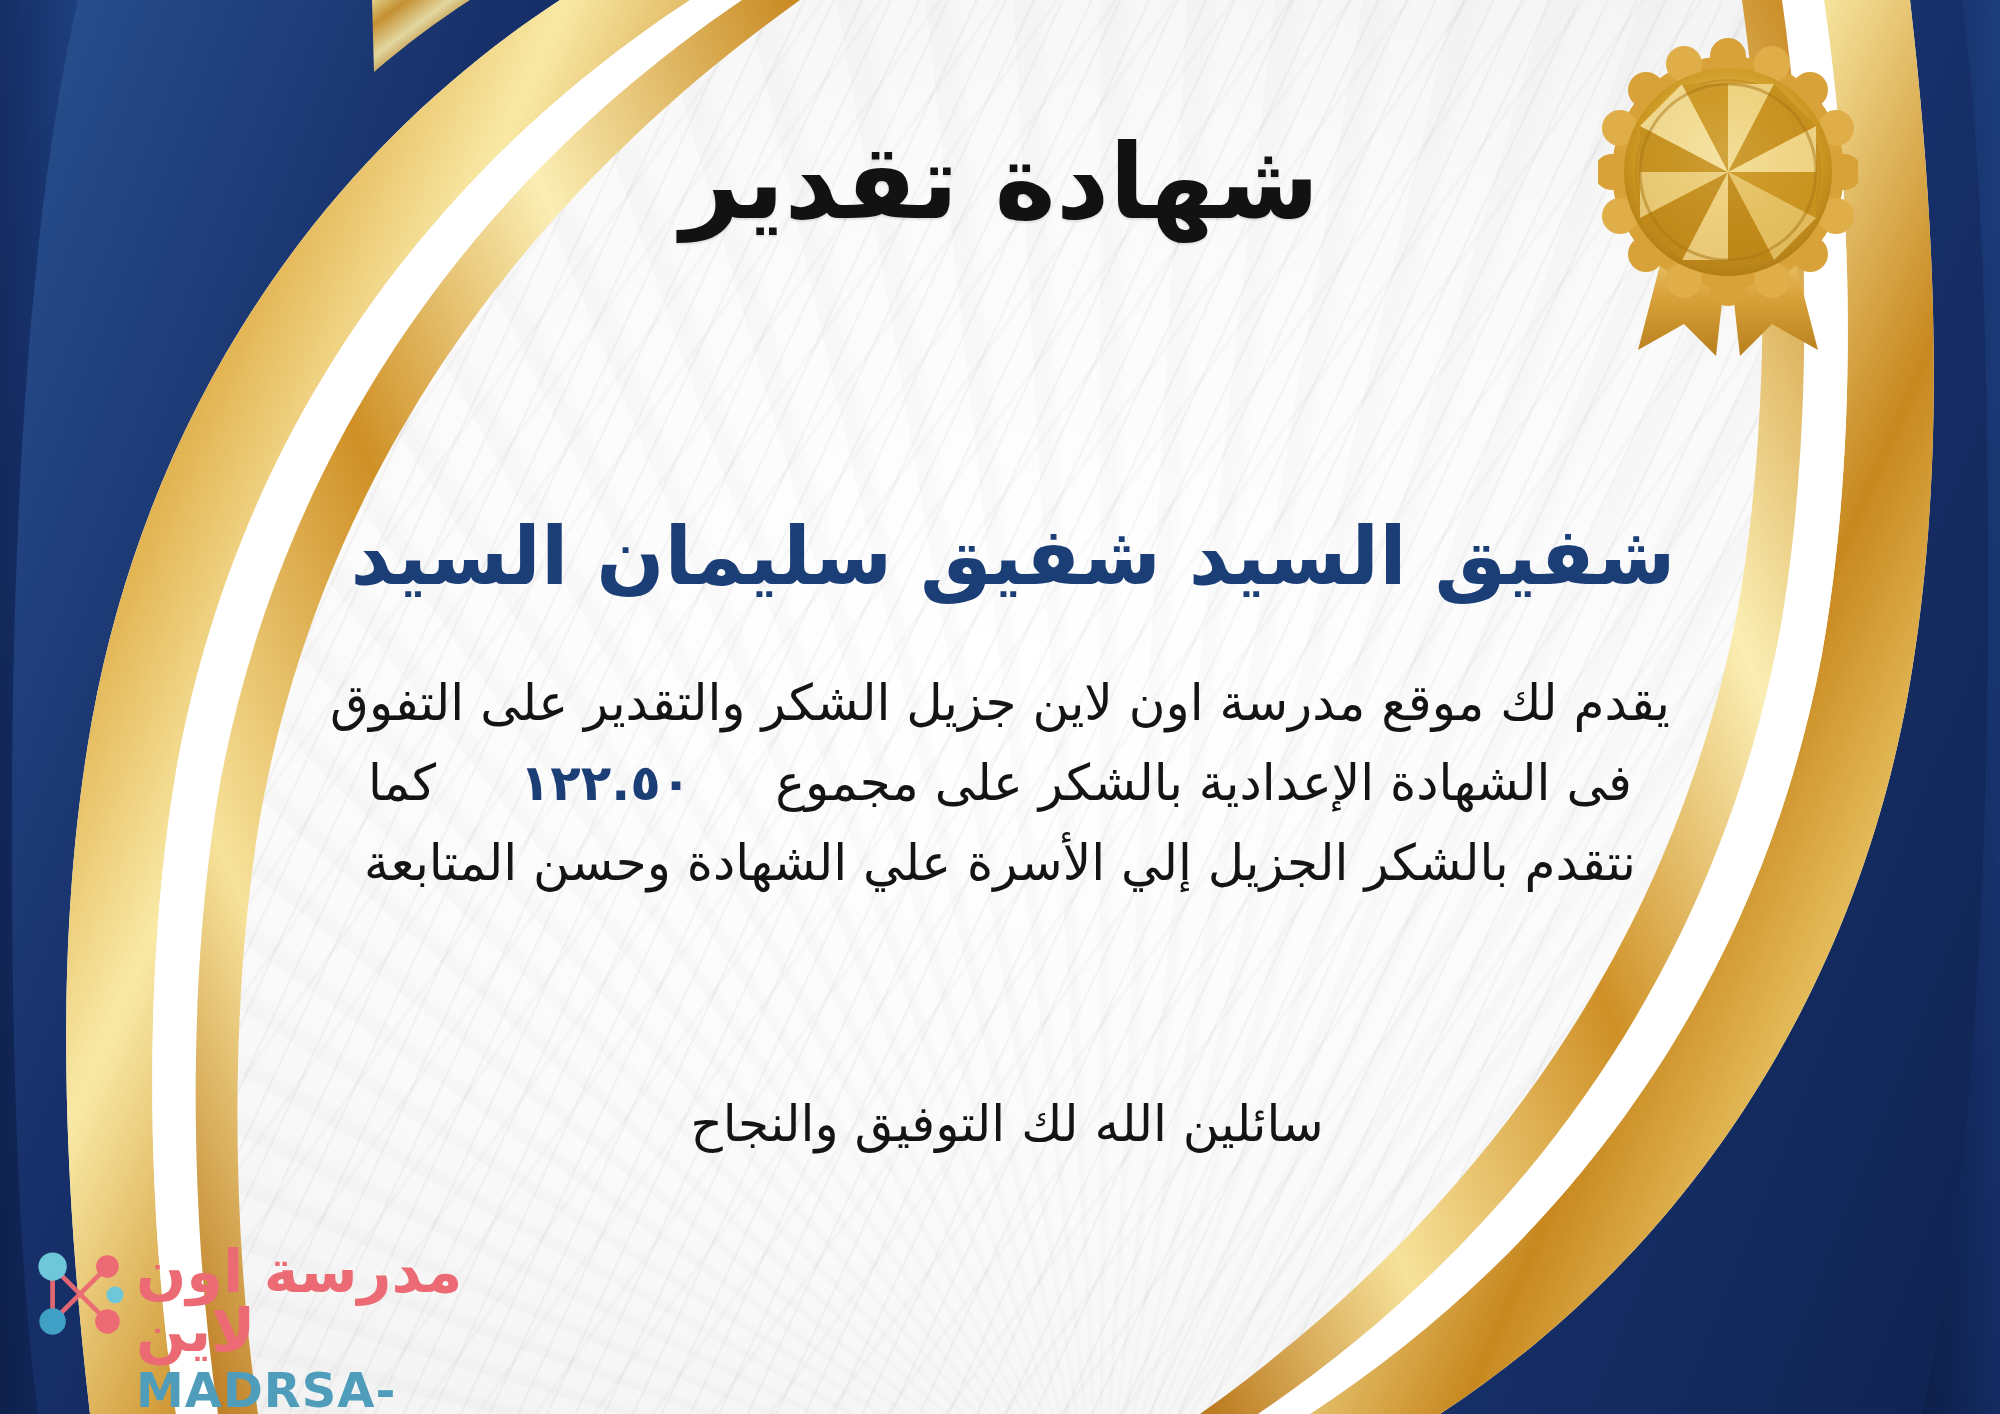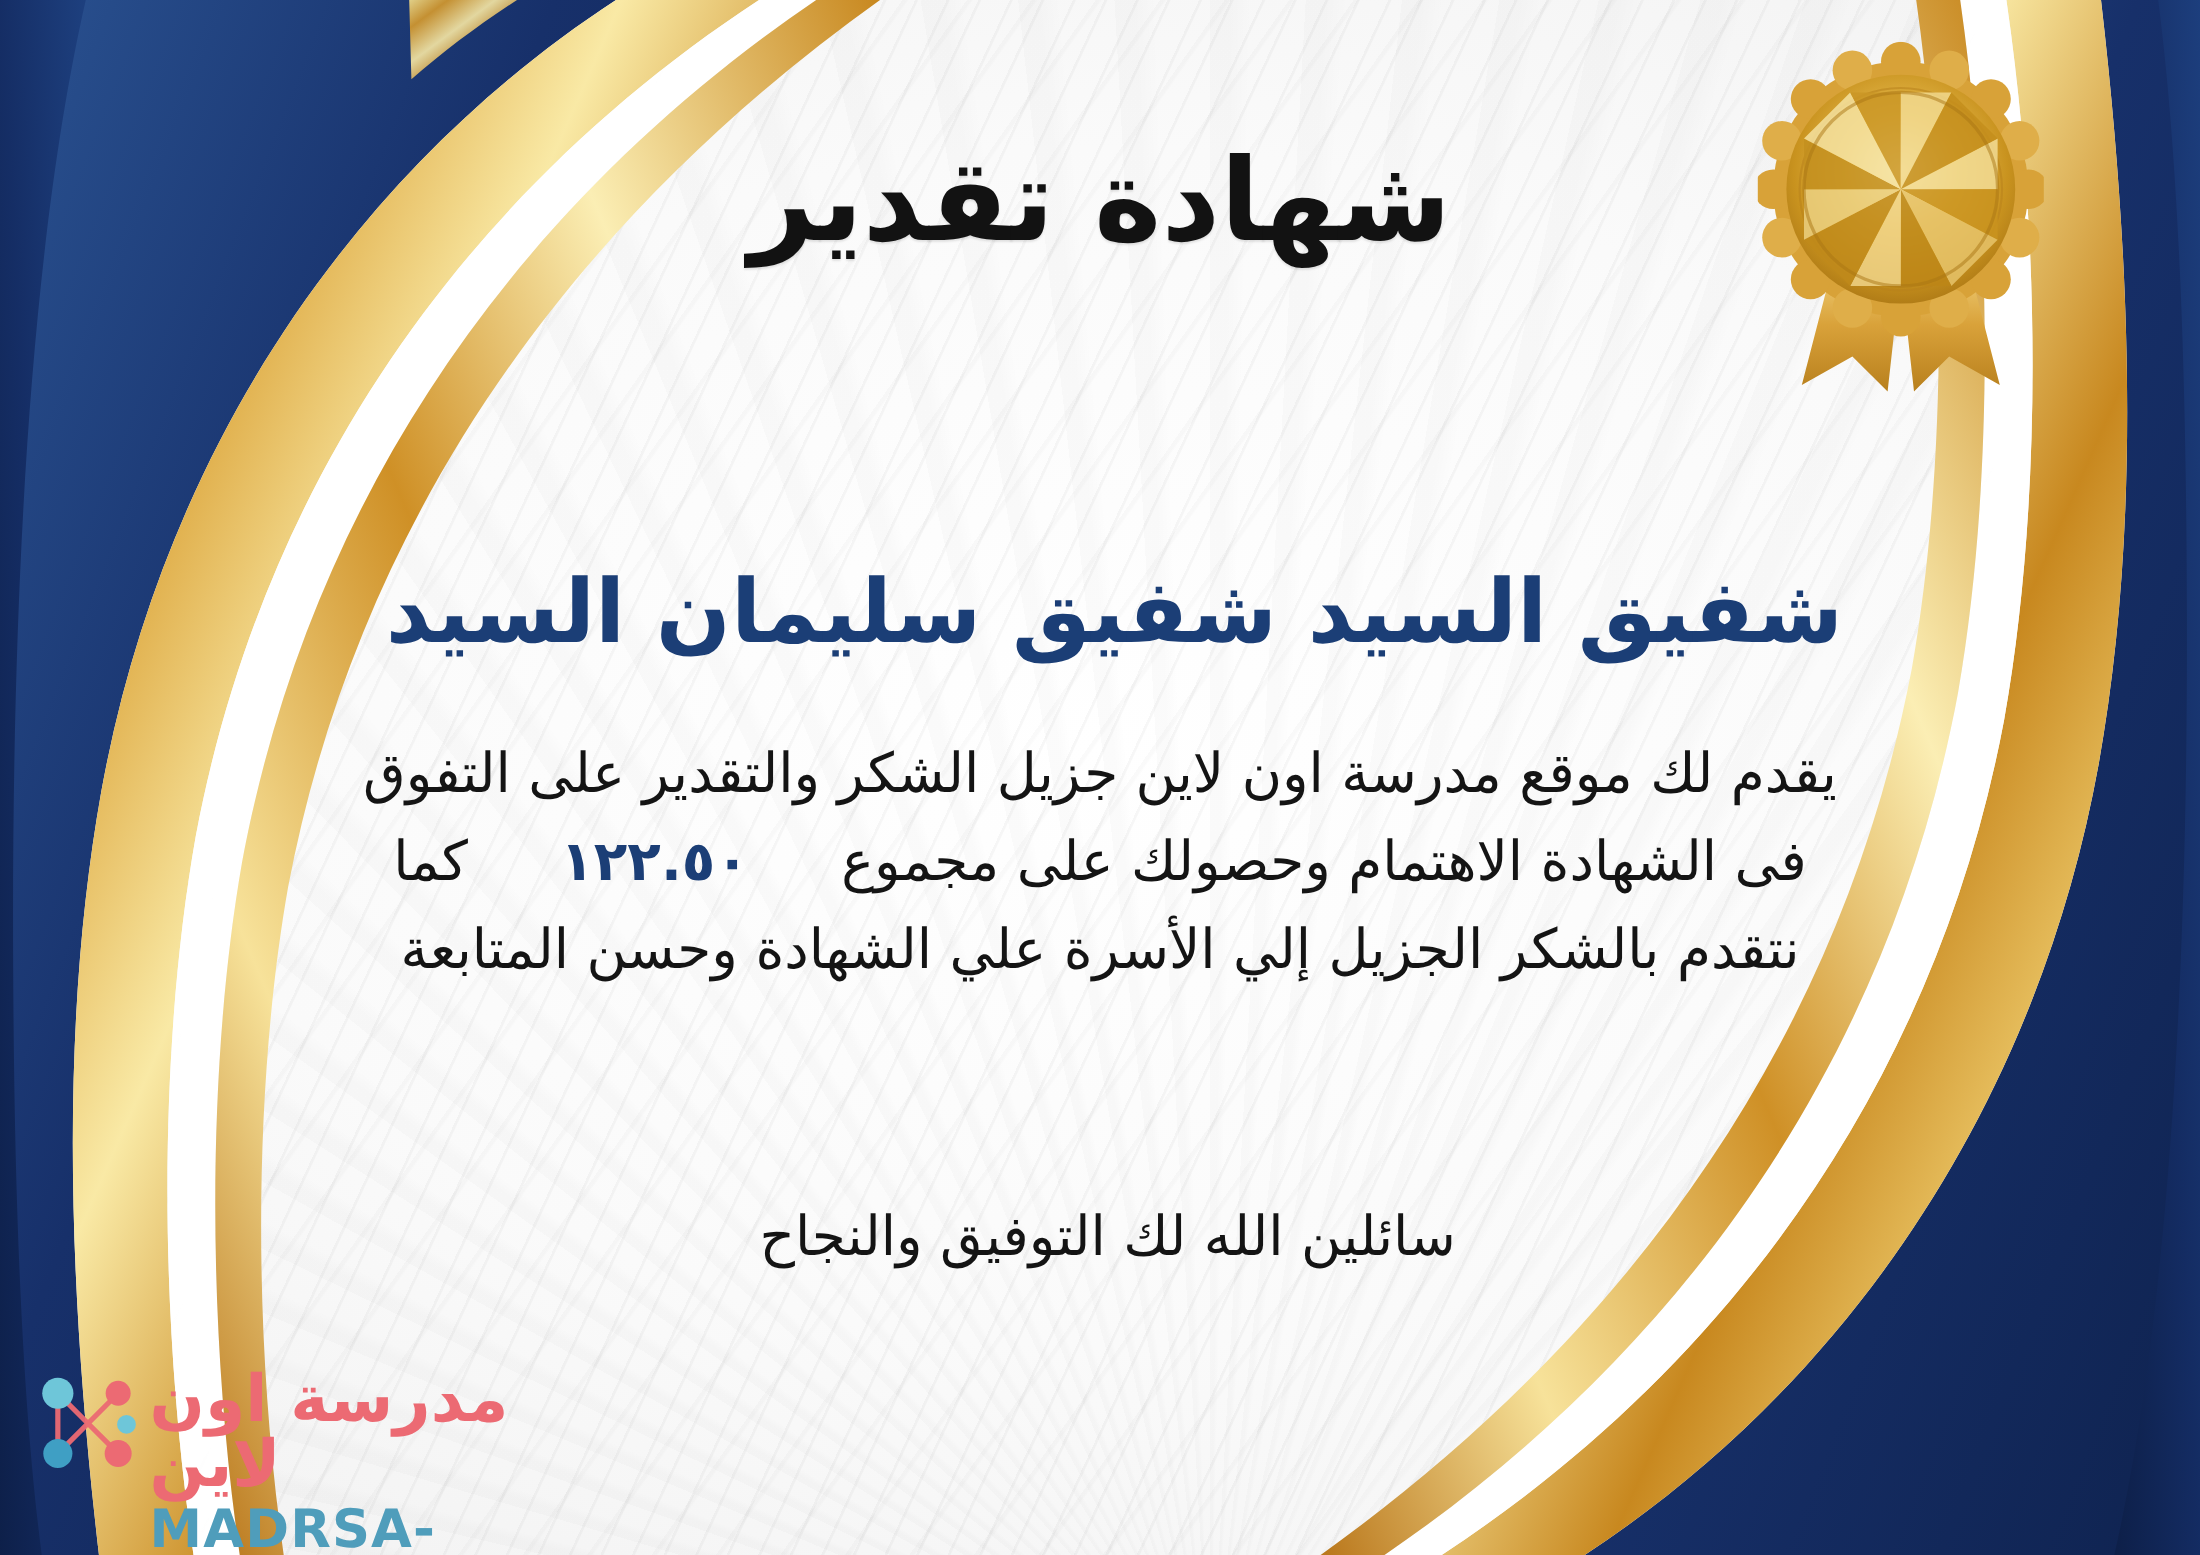--- a/index.html
+++ b/index.html
@@ -237,21 +237,21 @@
 
   <div class="content">
 
     <div class="title">شهادة تقدير</div>
 
     <div class="recipient">شفيق السيد شفيق سليمان السيد</div>
 
     <div class="body">
       <span class="bodyline">يقدم لك موقع مدرسة اون لاين جزيل الشكر  والتقدير على التفوق</span>
       <span class="bodyline">
-        <span>فى الشهادة الاهتمام وحصولك على مجموع</span>
+        <span>فى الشهادة الإعدادية بالشكر على مجموع</span>
         <span class="gap"></span>
         <span class="num">١٢٢.٥٠</span>
         <span class="gap"></span>
         <span>كما</span>
       </span>
       <span class="bodyline">نتقدم  بالشكر الجزيل إلي الأسرة علي الشهادة وحسن المتابعة</span>
     </div>
 
     <div class="wish">سائلين الله لك التوفيق  والنجاح</div>
   </div>

